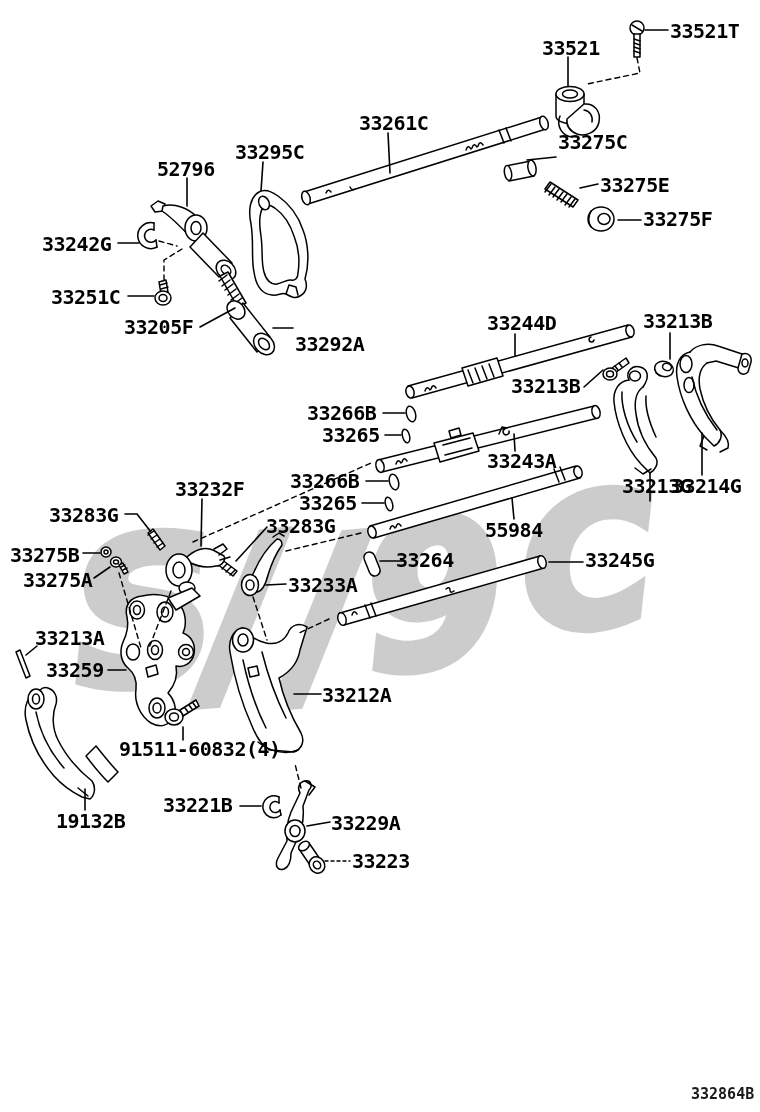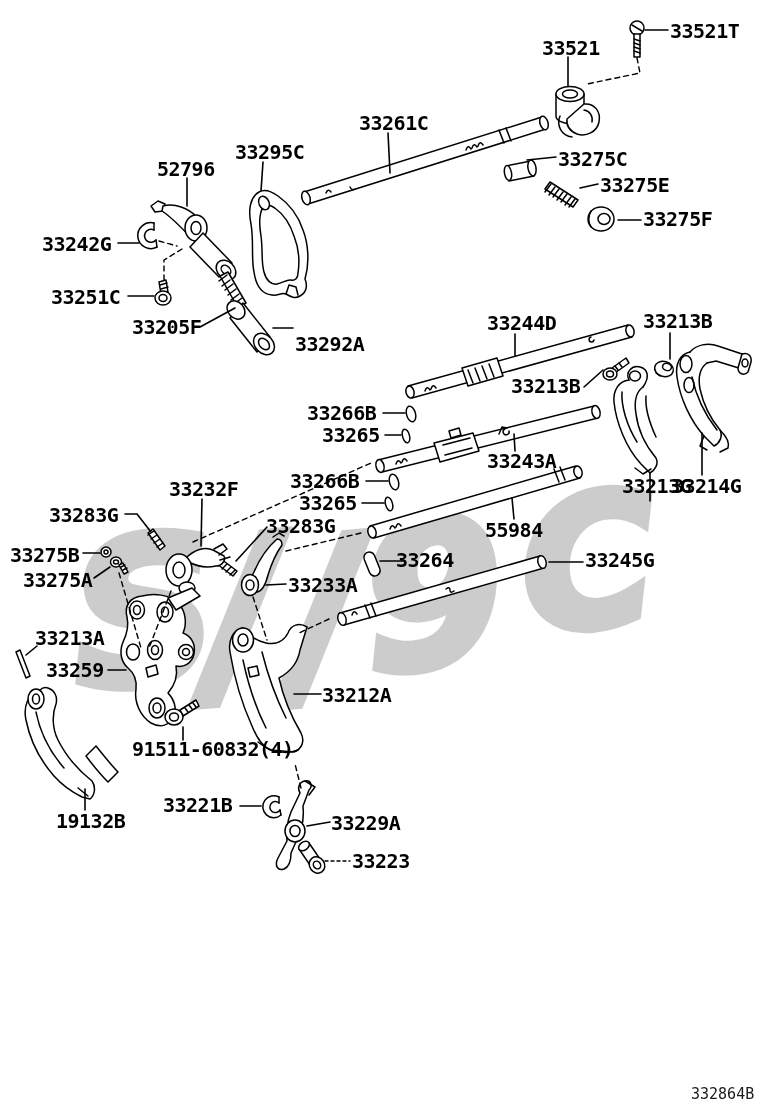--- a/index.html
+++ b/index.html
@@ -1,21 +1,21 @@
 <!DOCTYPE html>
 <html><head>
 <meta charset="utf-8">
 <style>
   html,body{margin:0;padding:0;background:#fff;}
   .stage{position:relative;width:760px;height:1112px;background:#fff;overflow:hidden;
          font-family:"DejaVu Sans Mono",monospace;}
   .stage svg{position:absolute;left:0;top:0;}
   .plabel{position:absolute;font-weight:700;font-size:20px;line-height:1;
           letter-spacing:-0.5px;color:#000;white-space:nowrap;}
-  .code{position:absolute;font-weight:400;font-size:15px;line-height:1;color:#1a1a1a;}
+  .code{position:absolute;font-weight:700;font-size:15px;line-height:1;color:#1a1a1a;}
   .art{fill:none;stroke:#000;stroke-width:1.5;stroke-linecap:round;stroke-linejoin:round;}
   .fw{fill:#ffffff;}
   .lead{stroke-width:1.6;}
   .dash{stroke-dasharray:5 4;stroke-width:1.4;}
   .dot{stroke-dasharray:3 3;stroke-width:1.4;}
   .wm{font-family:"DejaVu Sans",sans-serif;font-style:oblique;font-weight:700;}
 </style>
 </head>
 <body>
 
@@ -416,50 +416,50 @@
     <line class="dot" x1="325" y1="861" x2="350" y2="861"></line>
 
   </g>
 </svg>
 
   <span class="plabel" style="left:670px;top:21px">33521T</span>
   <span class="plabel" style="left:542px;top:38px">33521</span>
   <span class="plabel" style="left:359px;top:113px">33261C</span>
   <span class="plabel" style="left:235px;top:142px">33295C</span>
   <span class="plabel" style="left:157px;top:159px">52796</span>
-  <span class="plabel" style="left:558px;top:149px">33275C</span>
+  <span class="plabel" style="left:558px;top:132px">33275C</span>
   <span class="plabel" style="left:600px;top:175px">33275E</span>
   <span class="plabel" style="left:643px;top:209px">33275F</span>
   <span class="plabel" style="left:42px;top:234px">33242G</span>
   <span class="plabel" style="left:51px;top:287px">33251C</span>
-  <span class="plabel" style="left:132px;top:317px">33205F</span>
+  <span class="plabel" style="left:124px;top:317px">33205F</span>
   <span class="plabel" style="left:295px;top:334px">33292A</span>
   <span class="plabel" style="left:487px;top:313px">33244D</span>
   <span class="plabel" style="left:643px;top:311px">33213B</span>
   <span class="plabel" style="left:511px;top:376px">33213B</span>
   <span class="plabel" style="left:307px;top:403px">33266B</span>
   <span class="plabel" style="left:322px;top:425px">33265</span>
   <span class="plabel" style="left:487px;top:451px">33243A</span>
   <span class="plabel" style="left:672px;top:476px">33214G</span>
-  <span class="plabel" style="left:169px;top:479px">33232F</span>
+  <span class="plabel" style="left:175px;top:479px">33232F</span>
   <span class="plabel" style="left:290px;top:471px">33266B</span>
   <span class="plabel" style="left:299px;top:493px">33265</span>
   <span class="plabel" style="left:622px;top:476px">33213G</span>
   <span class="plabel" style="left:49px;top:505px">33283G</span>
   <span class="plabel" style="left:266px;top:516px">33283G</span>
   <span class="plabel" style="left:485px;top:520px">55984</span>
   <span class="plabel" style="left:396px;top:550px">33264</span>
   <span class="plabel" style="left:585px;top:550px">33245G</span>
   <span class="plabel" style="left:10px;top:545px">33275B</span>
   <span class="plabel" style="left:23px;top:570px">33275A</span>
   <span class="plabel" style="left:288px;top:575px">33233A</span>
   <span class="plabel" style="left:35px;top:628px">33213A</span>
   <span class="plabel" style="left:46px;top:660px">33259</span>
   <span class="plabel" style="left:322px;top:685px">33212A</span>
-  <span class="plabel" style="left:132px;top:739px">91511-60832(4)</span>
+  <span class="plabel" style="left:119px;top:739px">91511-60832(4)</span>
   <span class="plabel" style="left:56px;top:811px">19132B</span>
   <span class="plabel" style="left:163px;top:795px">33221B</span>
   <span class="plabel" style="left:331px;top:813px">33229A</span>
   <span class="plabel" style="left:352px;top:851px">33223</span>
 
   <span class="code" style="left:691px;top:1087px">332864B</span>
 
 </div>
 
 </body></html>

